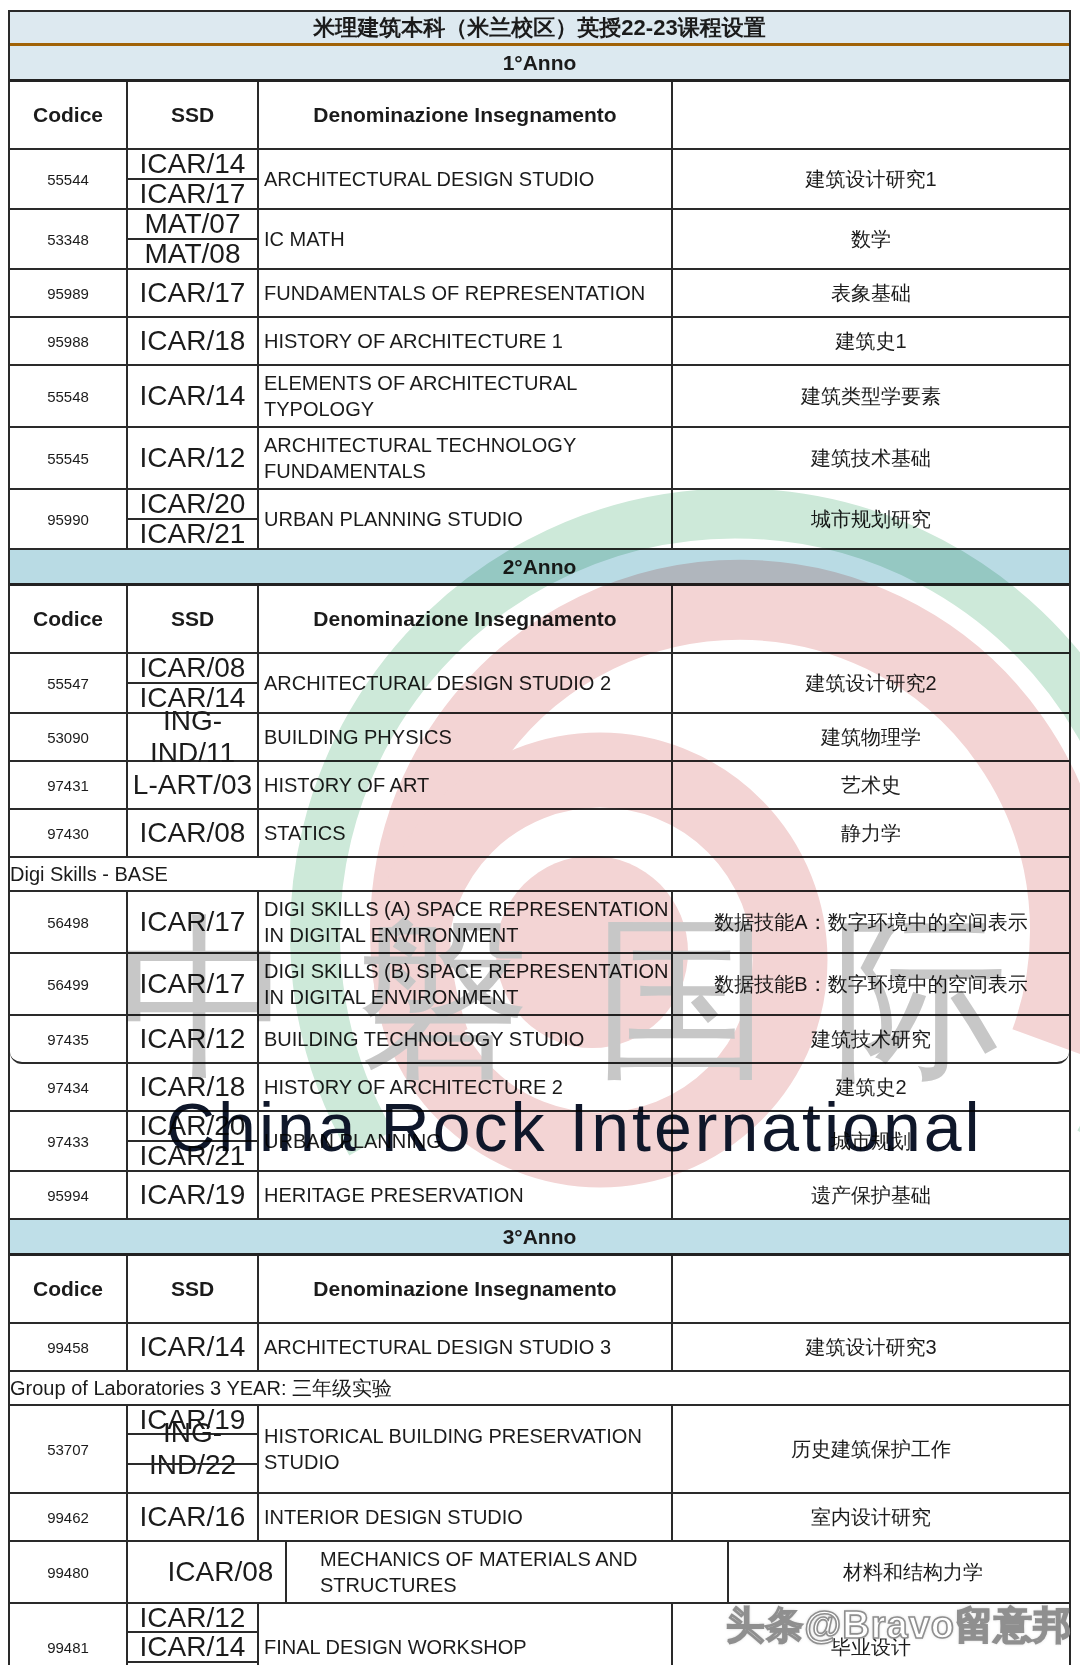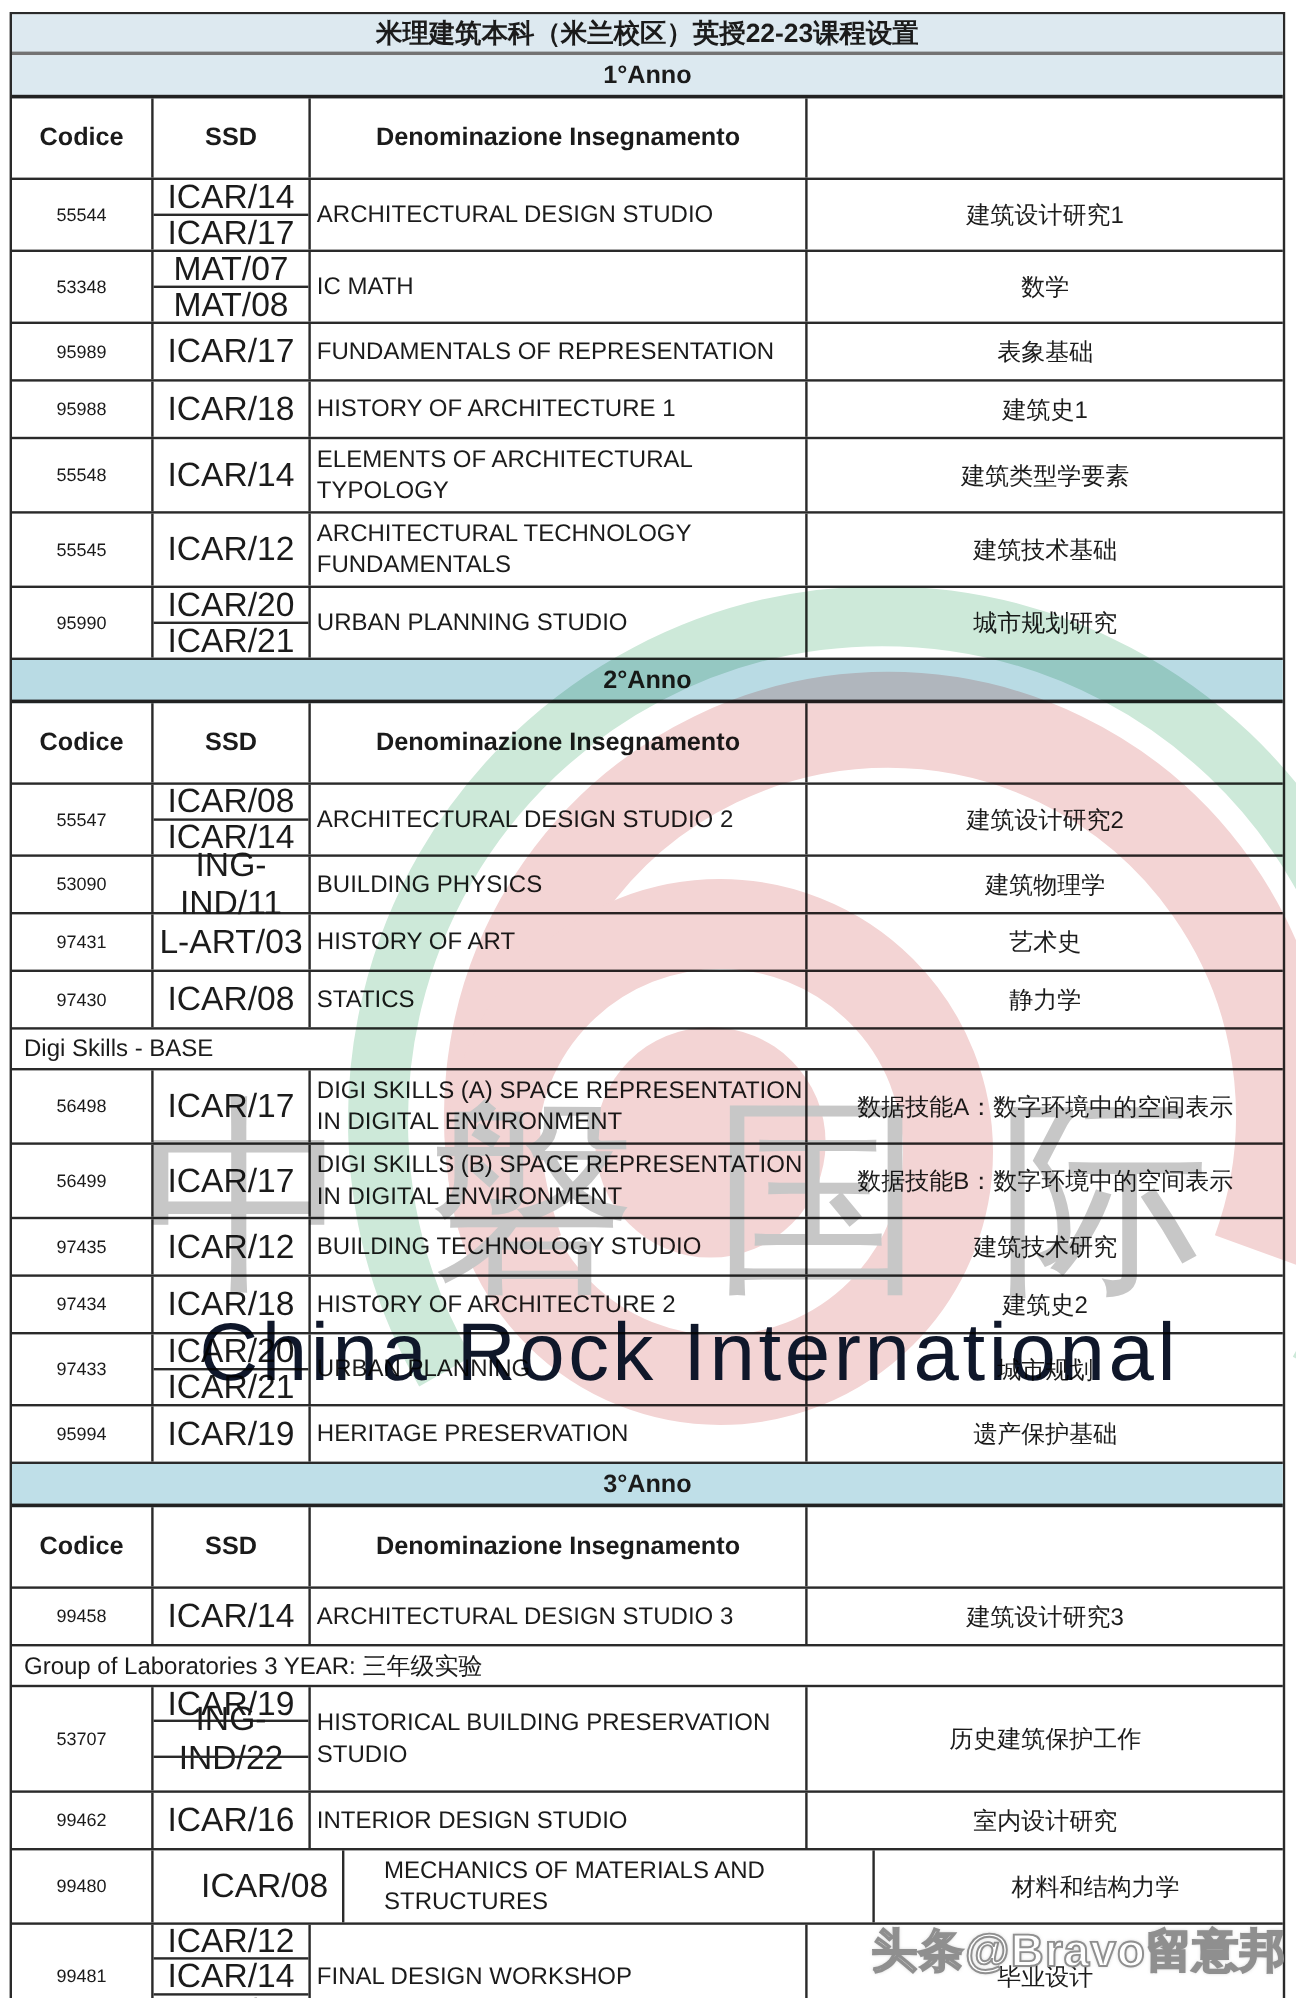--- a/index.html
+++ b/index.html
@@ -7,21 +7,21 @@
     width:1080px;height:1665px;position:relative;overflow:hidden;
     background:#ffffff;
     font-family:"Liberation Sans","DejaVu Sans",sans-serif;
     color:#1b1b1b;
   }
   .sheet{
     position:absolute;left:8px;top:10px;width:1059px;
     border:2px solid #2a2a2a;background:transparent;
   }
   .title-bar{
-    background:#dde9f0;border-bottom:3px solid #737373;
+    background:#dde9f0;border-bottom:3px solid #a16207;
     min-height:31px;display:flex;align-items:center;justify-content:center;
     font-size:22px;font-weight:bold;
   }
   .section-bar{
     min-height:33px;display:flex;align-items:center;justify-content:center;
     font-size:21px;font-weight:bold;border-bottom:3px solid #222;
   }
   .section-bar.s1{background:#dce9f0;}
   .section-bar.s2{background:#b9dbe4;}
   .section-bar.s3{background:#bfdfe8;}
@@ -42,21 +42,21 @@
   .ssd-sub{
     flex:1 1 0;display:flex;align-items:center;justify-content:center;
     font-size:28px;min-height:26px;
   }
   .ssd-sub + .ssd-sub{border-top:2px solid #2a2a2a;}
   .head-row{min-height:66px;font-weight:bold;}
   .head-row .c{font-size:21px;}
   .divider-row{
     display:block;border-bottom:2px solid #2a2a2a;
     font-size:20px;min-height:32px;display:flex;align-items:center;
-    padding-left:10px;
+    padding-left:0;
   }
   
   .wm{
     position:absolute;left:0;top:0;width:1080px;height:1315px;
     pointer-events:none;mix-blend-mode:multiply;z-index:5;
   }
   .wm-cn{
     position:absolute;left:118px;top:906px;
     font-size:176px;line-height:1.05;letter-spacing:62px;
     color:#c7c7c7;white-space:nowrap;font-weight:400;
@@ -195,21 +195,21 @@
         <div class="c cn">数据技能A：数字环境中的空间表示</div>
       </div>
       <div class="row" style="min-height: 60px;">
         <div class="c code">56499</div>
         <div class="c ssd">
           <div class="ssd-sub">ICAR/17</div>
         </div>
         <div class="c name">DIGI SKILLS (B) SPACE REPRESENTATION IN DIGITAL ENVIRONMENT</div>
         <div class="c cn">数据技能B：数字环境中的空间表示</div>
       </div>
-      <div class="row" style="min-height: 46px;">
+      <div class="row" style="min-height: 46px; border-radius: 12px;">
         <div class="c code">97435</div>
         <div class="c ssd">
           <div class="ssd-sub">ICAR/12</div>
         </div>
         <div class="c name">BUILDING TECHNOLOGY STUDIO</div>
         <div class="c cn">建筑技术研究</div>
       </div>
       <div class="row" style="min-height: 46px;">
         <div class="c code">97434</div>
         <div class="c ssd">

